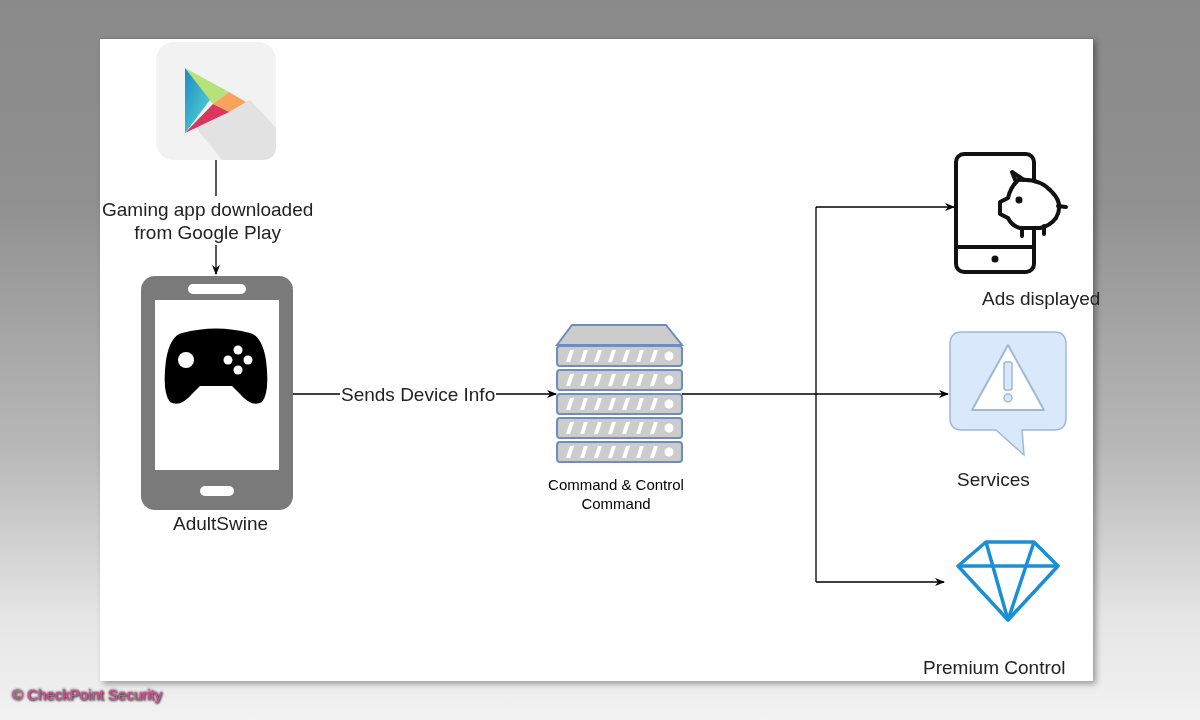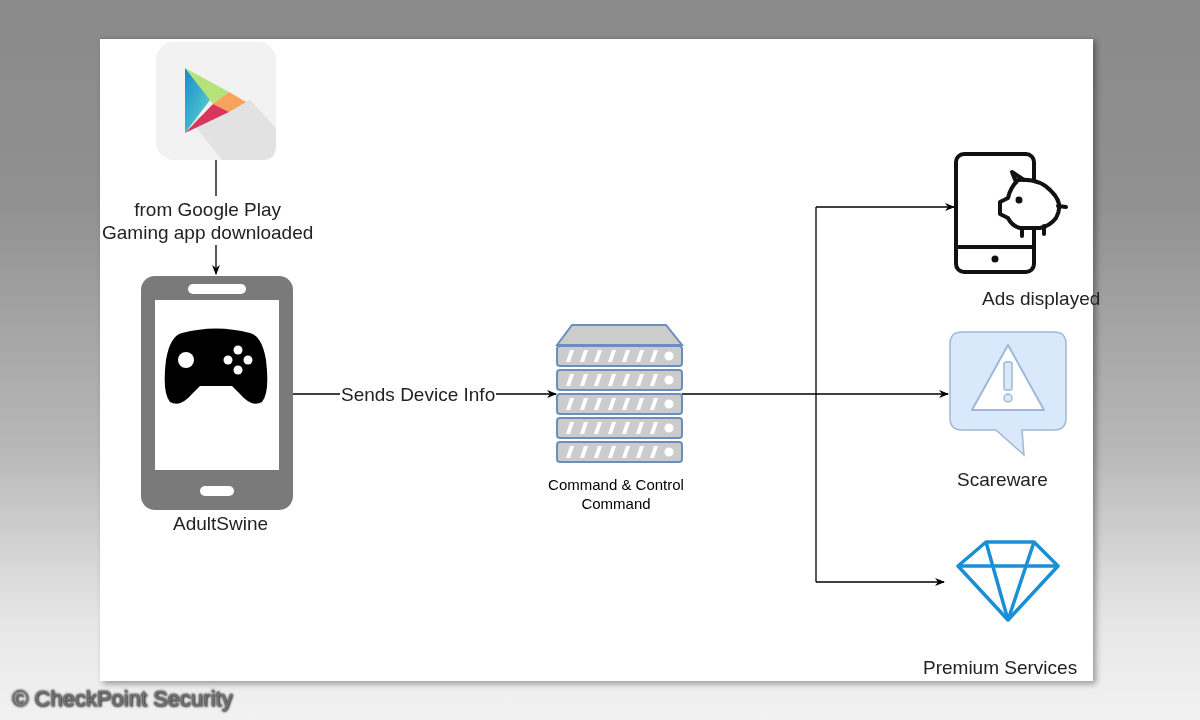--- a/index.html
+++ b/index.html
@@ -12,21 +12,21 @@
       position:absolute; left:100px; top:38px; width:993px; height:642px;
       background:#ffffff;
       box-shadow: 3px 3px 6px rgba(0,0,0,0.35);
       border-top:1px solid #7a7a7a;
     }
     svg.diagram { position:absolute; left:0; top:0; width:1200px; height:720px; }
     .lbl { position:absolute; color:#222; font-size:19px; white-space:nowrap; text-align:center; }
     .edge-lbl { background:#fff; padding:0 1px; }
     .blue-lbl { color:#000000; font-size:15px; line-height:19px; }
     .watermark {
-      position:absolute; left:12px; top:686px; font-size:22px; color:#737373;
+      position:absolute; left:12px; top:686px; font-size:15px; color:#ec4899;
       text-shadow: 0 0 2px #333, 0 0 3px #444, 1px 1px 2px #555;
     }
   </style>
 </head>
 <body>
 
 <div class="canvas"></div>
 
 <svg class="diagram" viewBox="0 0 1200 720">
   <defs>
@@ -157,30 +157,30 @@
 
   <g fill="none" stroke="#1a8fd6" stroke-width="3.5" stroke-linejoin="round">
     <path d="M986,542 L1034,542 L1058,566 L1008,620 L958,566 Z"></path>
     <line x1="958" y1="566" x2="1058" y2="566"></line>
     <line x1="986" y1="542" x2="1008" y2="620"></line>
     <line x1="1034" y1="542" x2="1008" y2="620"></line>
   </g>
 </svg>
 
 <div class="lbl edge-lbl" style="left:101px; top:198px; line-height:23px;">
+  <div>Gaming app downloaded</div>
   <div>from Google Play</div>
-  <div>Gaming app downloaded</div>
 </div>
 
 <div class="lbl" style="left:160px; top:513px;margin-left:13px;">AdultSwine</div>
 
 <div class="lbl edge-lbl" style="left:340px; top:384px;text-align:center;">Sends Device Info</div>
 
 <div class="lbl blue-lbl" style="left:541px; top:475px; width:150px;">
   <div>Command &amp; Control</div>
   <div>Command</div>
 </div>
 
 <div class="lbl" style="left:946px; top:288px;margin-left:36px;">Ads displayed</div>
-<div class="lbl" style="left:957px; top:469px;">Scareware</div>
-<div class="lbl" style="left:923px; top:657px;">Premium Services</div>
+<div class="lbl" style="left:957px; top:469px;">Services</div>
+<div class="lbl" style="left:923px; top:657px;">Premium Control</div>
 
 <div class="watermark">© CheckPoint Security</div>
 
 </body></html>

